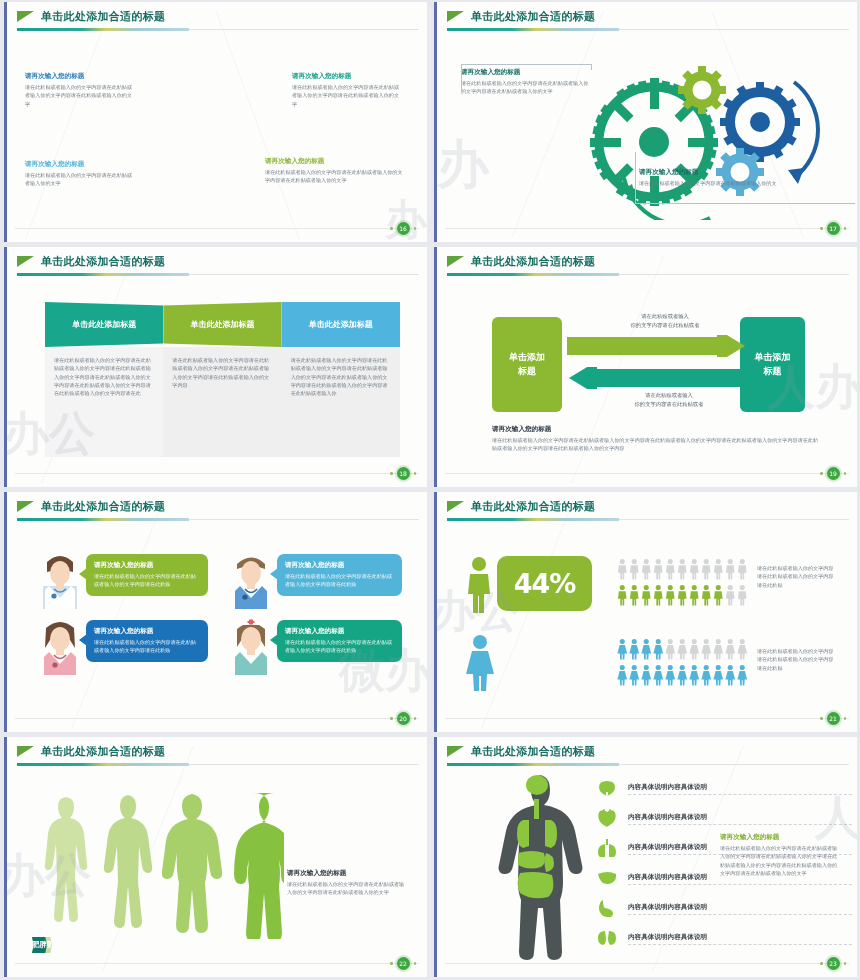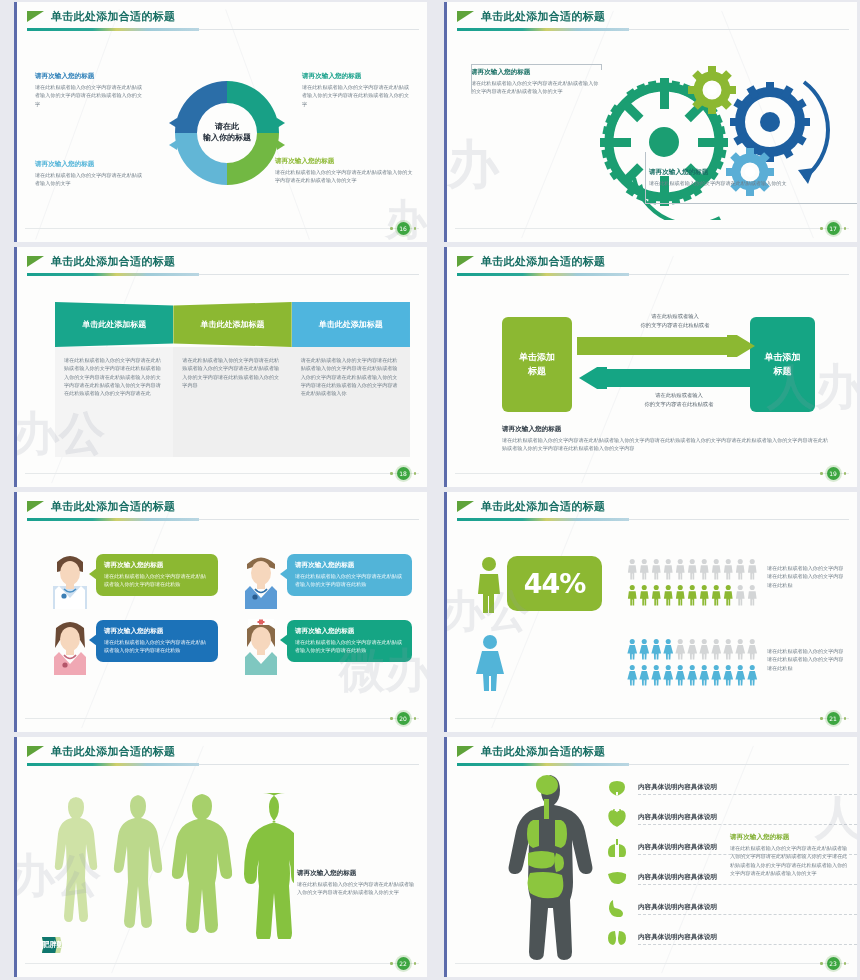--- a/index.html
+++ b/index.html
@@ -11,21 +11,21 @@
   }
   #deck {
     width: 860px; height: 980px;
     display: grid;
     grid-template-columns: 430px 430px;
     grid-template-rows: repeat(4, 245px);
   }
   .slide {
     position: relative;
     width: 430px; height: 245px;
-    padding: 2px 3px 3px 14px;
+    padding: 2px 3px 3px 4px;
   }
   .slide-inner {
     position: relative;
     width: 100%; height: 100%;
     background: #fdfdfc;
     overflow: hidden;
     border-left: 3px solid #5c6bab;
   }
   .wm {
     position: absolute; color: rgba(150,155,170,0.17);
@@ -124,38 +124,20 @@
     <div class="slide-inner">
       <div class="bgline" style="left:60px;top:0;width:1px;height:245px;transform:rotate(20deg);"></div>
       <div class="bgline" style="left:250px;top:0;width:1px;height:245px;transform:rotate(-20deg);"></div>
       <div class="hdr">
         <div class="hdr-tri"></div>
         <div class="hdr-txt">单击此处添加合适的标题</div>
         <div class="hdr-rule"></div>
         <div class="hdr-rule2"></div>
       </div>
 
-      <div class="donut">
-        <svg width="118" height="118" viewBox="0 0 118 118">
-          <g transform="translate(59,59)">
-            <path d="M0,-52 A52,52 0 0 1 52,0 L30,0 A30,30 0 0 0 0,-30 Z" fill="#18a086"></path>
-            <path d="M52,0 A52,52 0 0 1 0,52 L0,30 A30,30 0 0 0 30,0 Z" fill="#72b843"></path>
-            <path d="M0,52 A52,52 0 0 1 -52,0 L-30,0 A30,30 0 0 0 0,30 Z" fill="#62b6d6"></path>
-            <path d="M-52,0 A52,52 0 0 1 0,-52 L0,-30 A30,30 0 0 0 -30,0 Z" fill="#2b6ea8"></path>
-            <path d="M-58,-10 l8,-5 l0,10 Z" fill="#2b6ea8"></path>
-            <path d="M58,-10 l-8,-5 l0,10 Z" fill="#18a086"></path>
-            <path d="M-58,12 l8,-5 l0,10 Z" fill="#62b6d6"></path>
-            <path d="M58,12 l-8,-5 l0,10 Z" fill="#72b843"></path>
-          </g>
-        </svg>
-        <div class="center">
-          <span>请在此</span>
-          <span>输入你的标题</span>
-        </div>
-      </div>
 
       <div class="s1lbl" style="left:18px;top:70px;">
         <div class="t-title" style="color:#2c7fb8">请再次输入您的标题</div>
         <div class="t-body">请在此粘贴或者输入你的文字内容请在此粘贴或者输入你的文字内容请在此粘贴或者输入你的文字</div>
       </div>
       <div class="s1lbl" style="left:285px;top:70px;">
         <div class="t-title" style="color:#17a08a">请再次输入您的标题</div>
         <div class="t-body">请在此粘贴或者输入你的文字内容请在此粘贴或者输入你的文字内容请在此粘贴或者输入你的文字</div>
       </div>
       <div class="s1lbl" style="left:18px;top:158px;">

